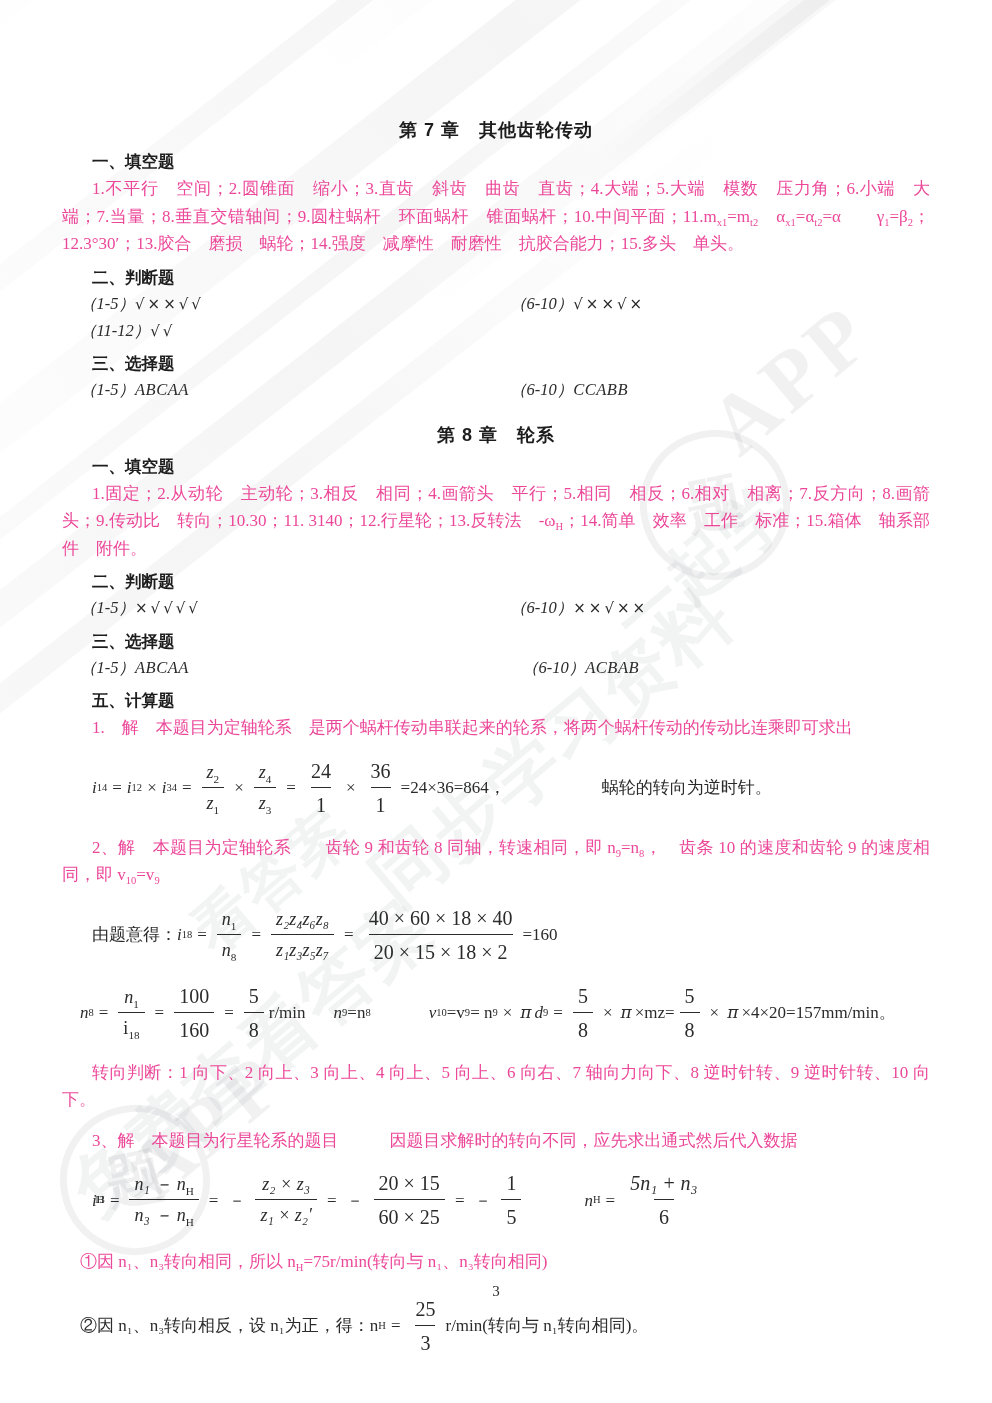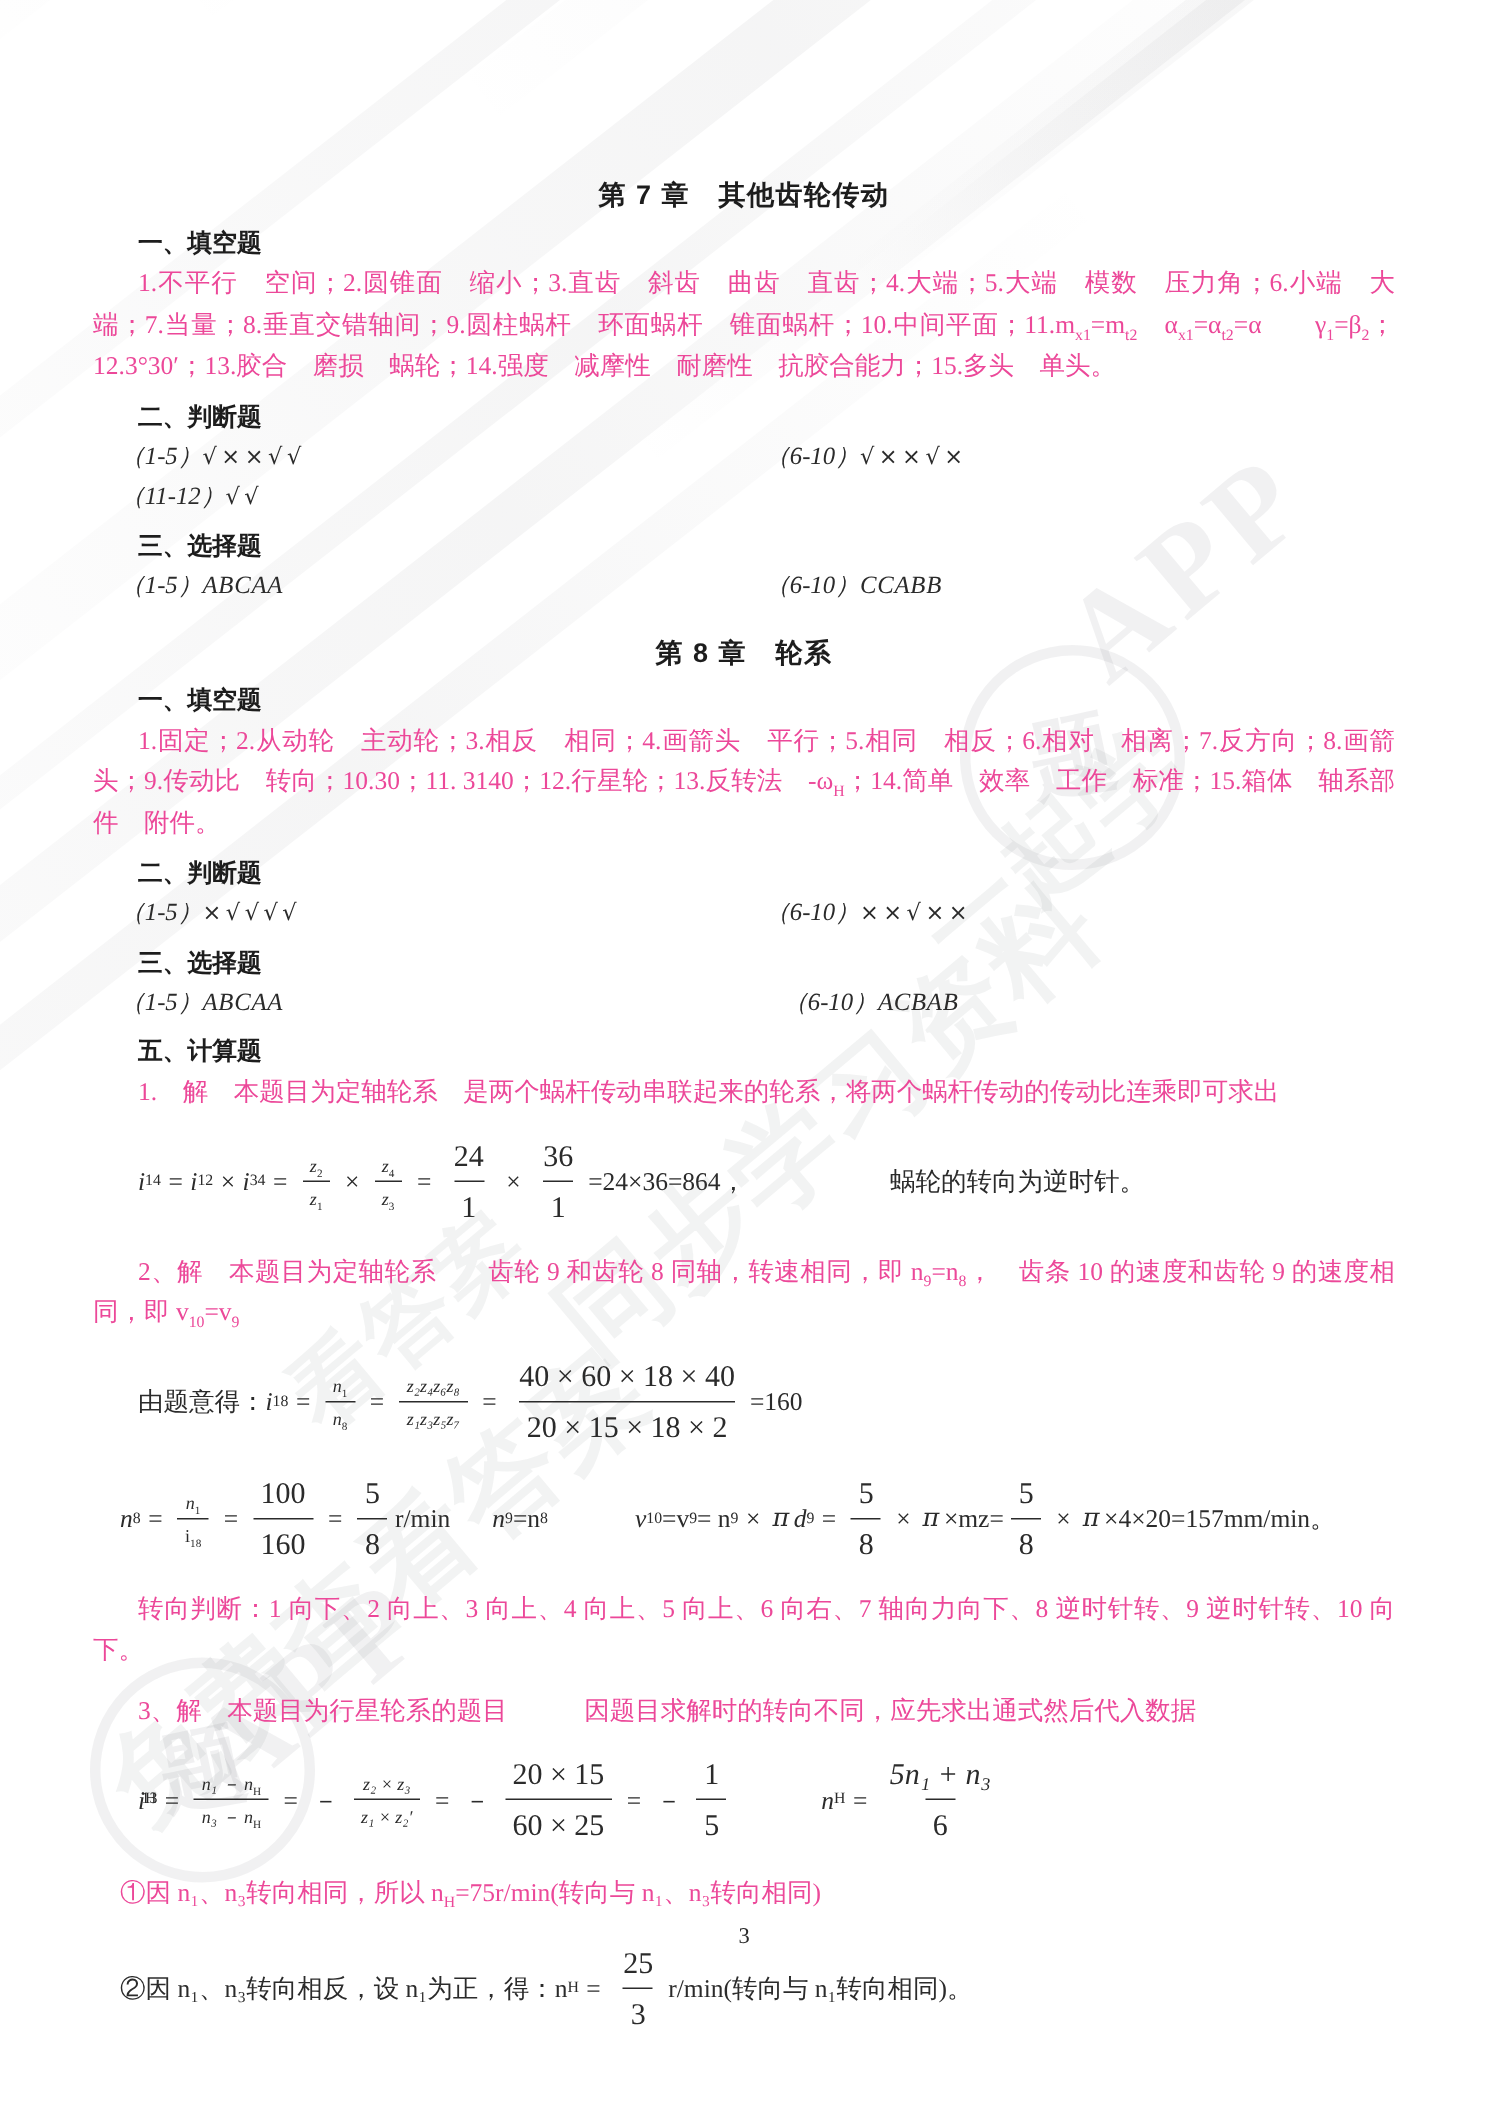--- a/index.html
+++ b/index.html
@@ -135,21 +135,21 @@
   }
   .math-block { margin: 14px 0 14px 0; padding-left: 30px; }
   .mi { font-style: italic; font-family: "Liberation Serif", "DejaVu Serif", serif; }
   .op { padding: 0 5px; }
   .frac {
     display: inline-flex;
     flex-direction: column;
     align-items: center;
     vertical-align: middle;
     margin: 0 5px;
-    font-size: 12px;
+    font-size: 18px;
   }
   .frac .num { padding: 0 5px 1px 5px; }
   .frac .den { padding: 2px 5px 0 5px; border-top: 1.3px solid #2b2b2b; }
   .frac.big { font-size: 20px; }
   .tight { white-space: nowrap; }
 
   .gap-s { display: inline-block; width: 28px; }
   .gap-m { display: inline-block; width: 58px; }
   .gap-l { display: inline-block; width: 96px; }
 

